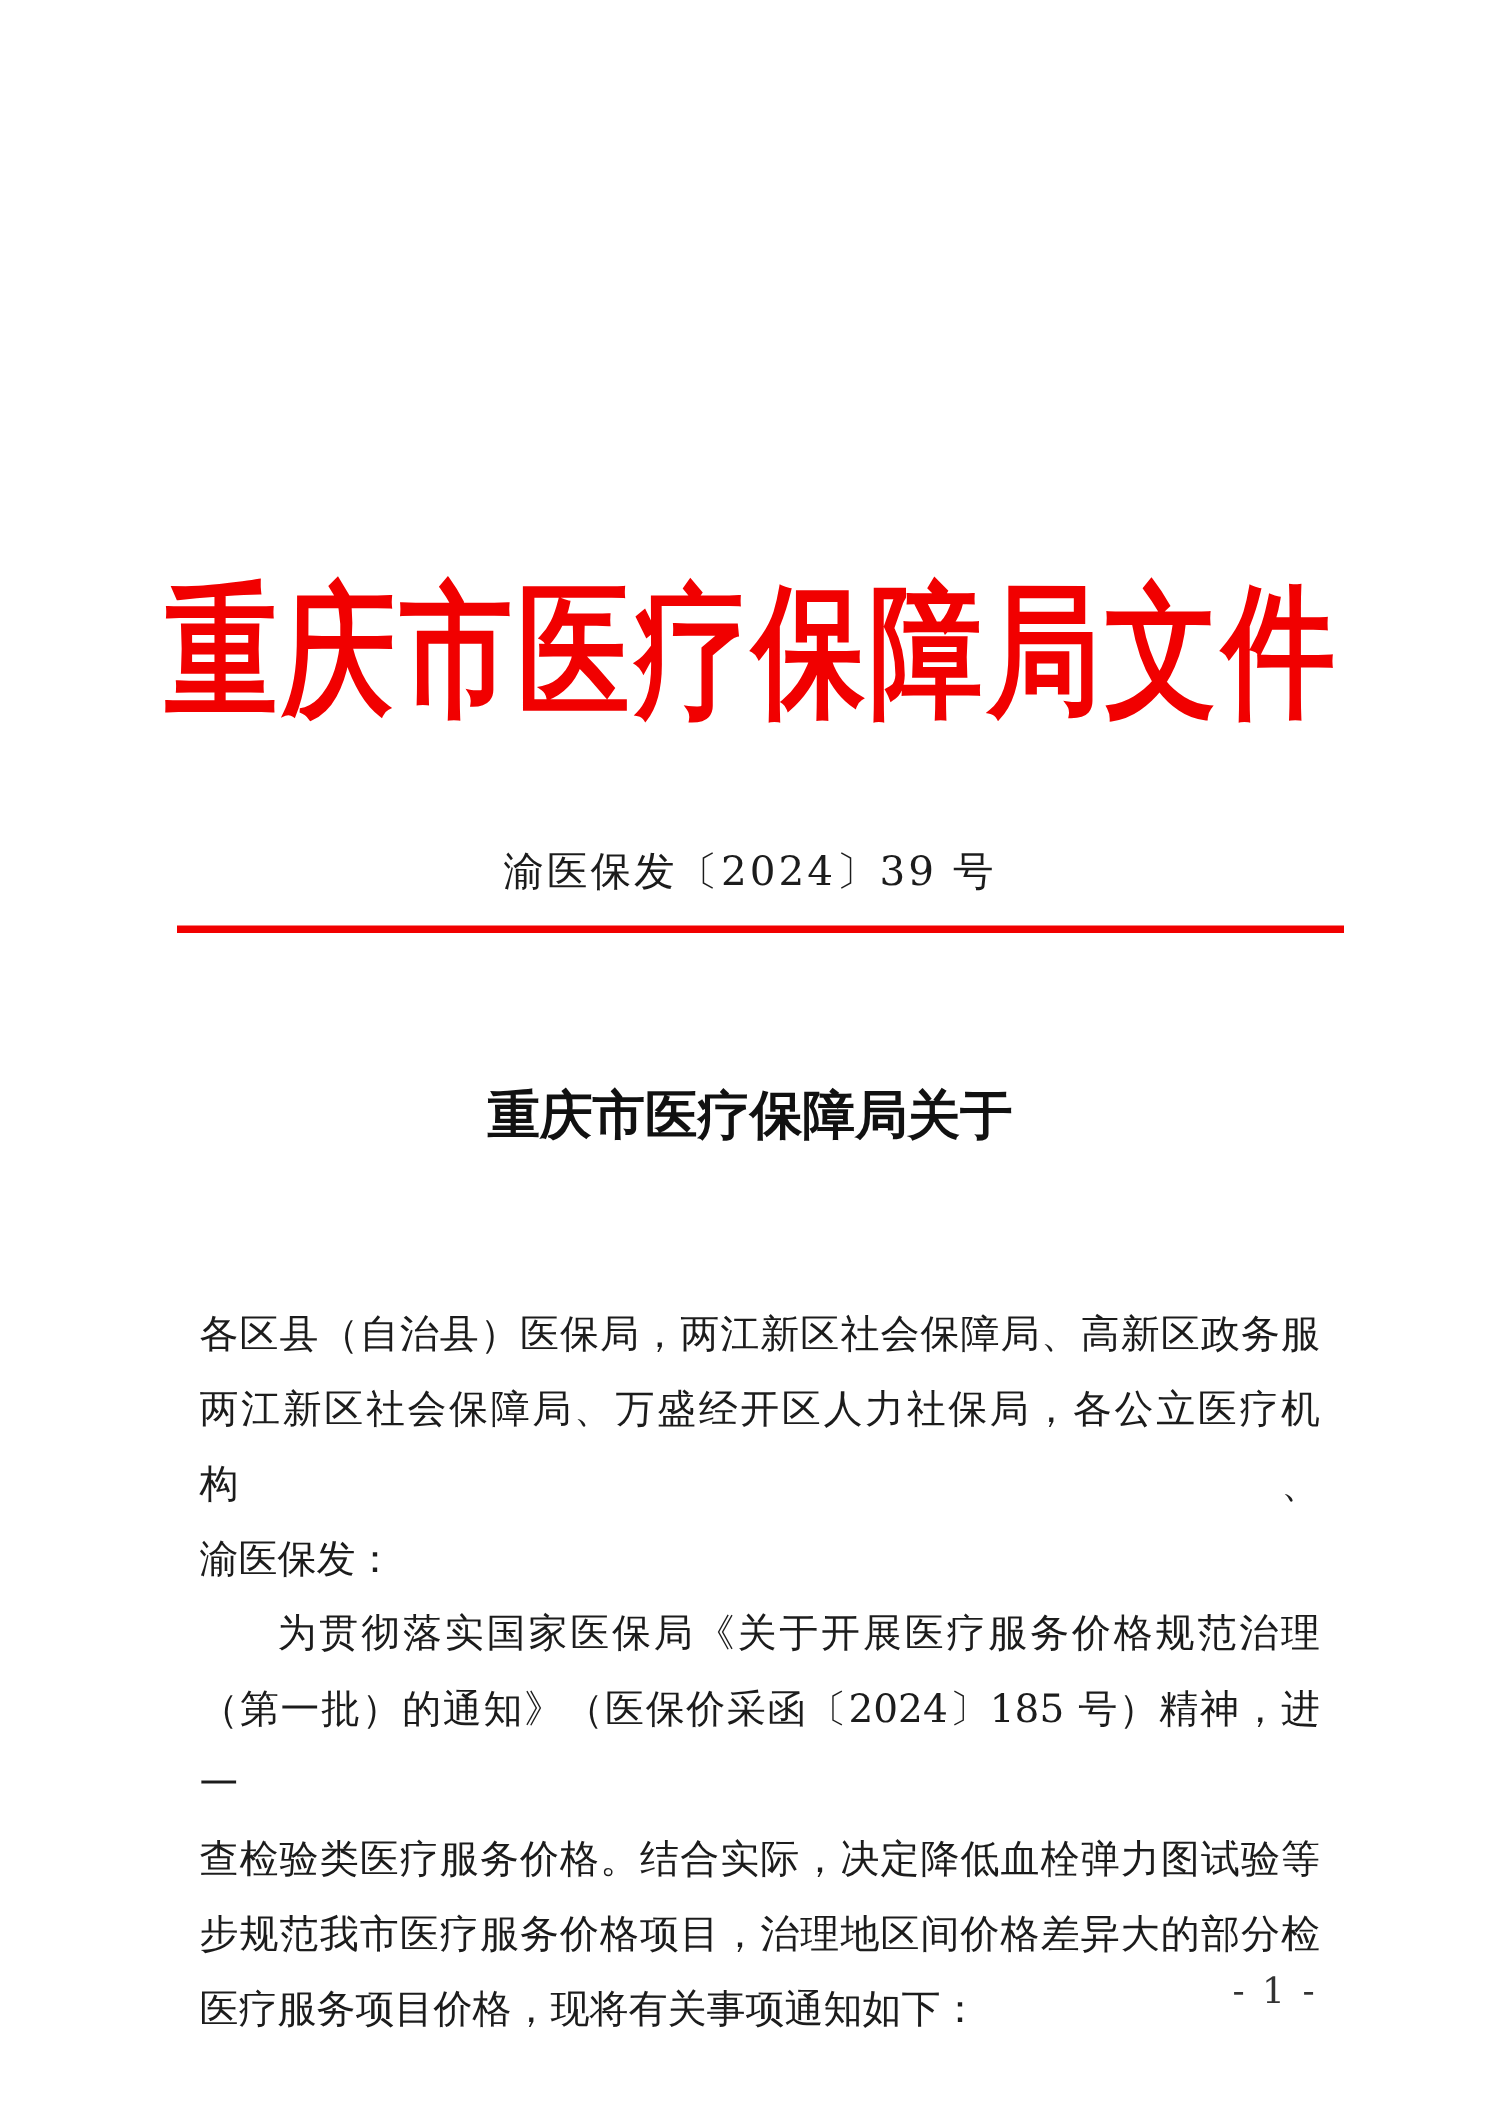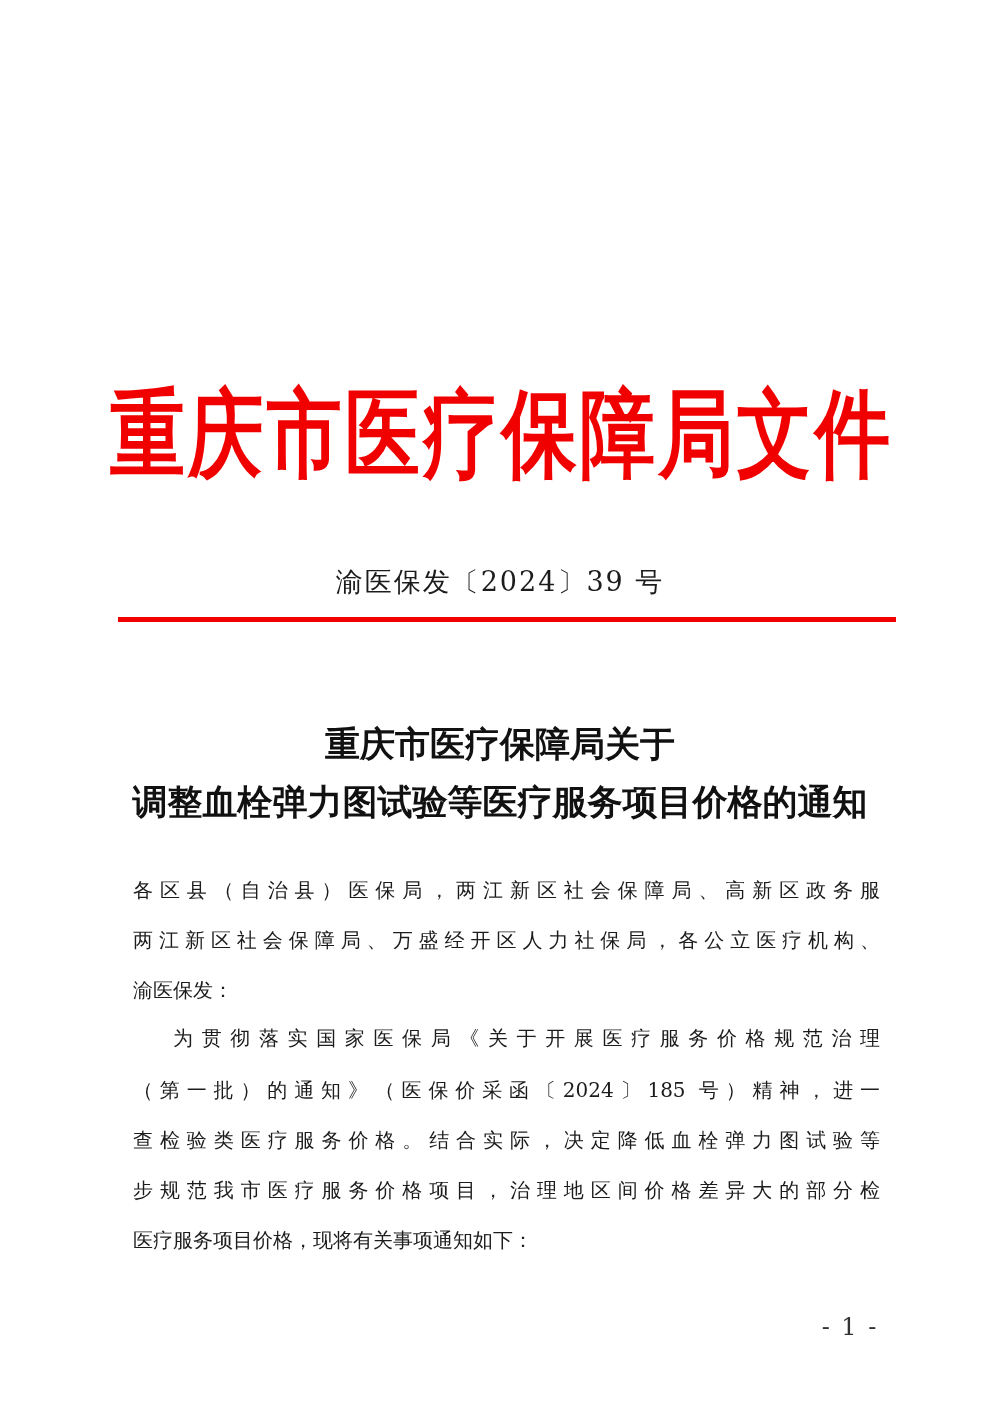--- a/index.html
+++ b/index.html
@@ -69,21 +69,21 @@
     font-weight:bold;
     color:#111111;
     margin-top:31px;
   }
   
   .body-text{
     position:absolute;
     left:133px;
     top:865px;
     width:747px;
-    font-size:20px;
+    font-size:26px;
     line-height:50px;
     color:var(--ink);
   }
   .bl{min-height:50px;}
   .jl{text-align:justify;text-align-last:justify;}
   .indent{text-indent:2em;font-family:Liberation Mono, monospace;}
   
   .page-number{
     position:absolute;
     top:1313px;
@@ -115,21 +115,20 @@
         <span>件</span>
       </div>
   </div>
 
   <div class="doc-number">渝医保发〔2024〕39 号</div>
 
   <div class="red-divider"></div>
 
   <div class="doc-title">
     <div>重庆市医疗保障局关于</div>
-    <div>调整血栓弹力图试验等医疗服务项目价格的通知</div>
   </div>
 
   <div class="body-text">
     <div class="bl jl">各区县（自治县）医保局，两江新区社会保障局、高新区政务服</div>
     <div class="bl jl">两江新区社会保障局、万盛经开区人力社保局，各公立医疗机构、</div>
     <div class="bl">渝医保发：</div>
     <div class="bl jl indent">为贯彻落实国家医保局《关于开展医疗服务价格规范治理</div>
     <div class="bl jl">（第一批）的通知》（医保价采函〔2024〕185 号）精神，进一</div>
     <div class="bl jl">查检验类医疗服务价格。结合实际，决定降低血栓弹力图试验等</div>
     <div class="bl jl">步规范我市医疗服务价格项目，治理地区间价格差异大的部分检</div>

